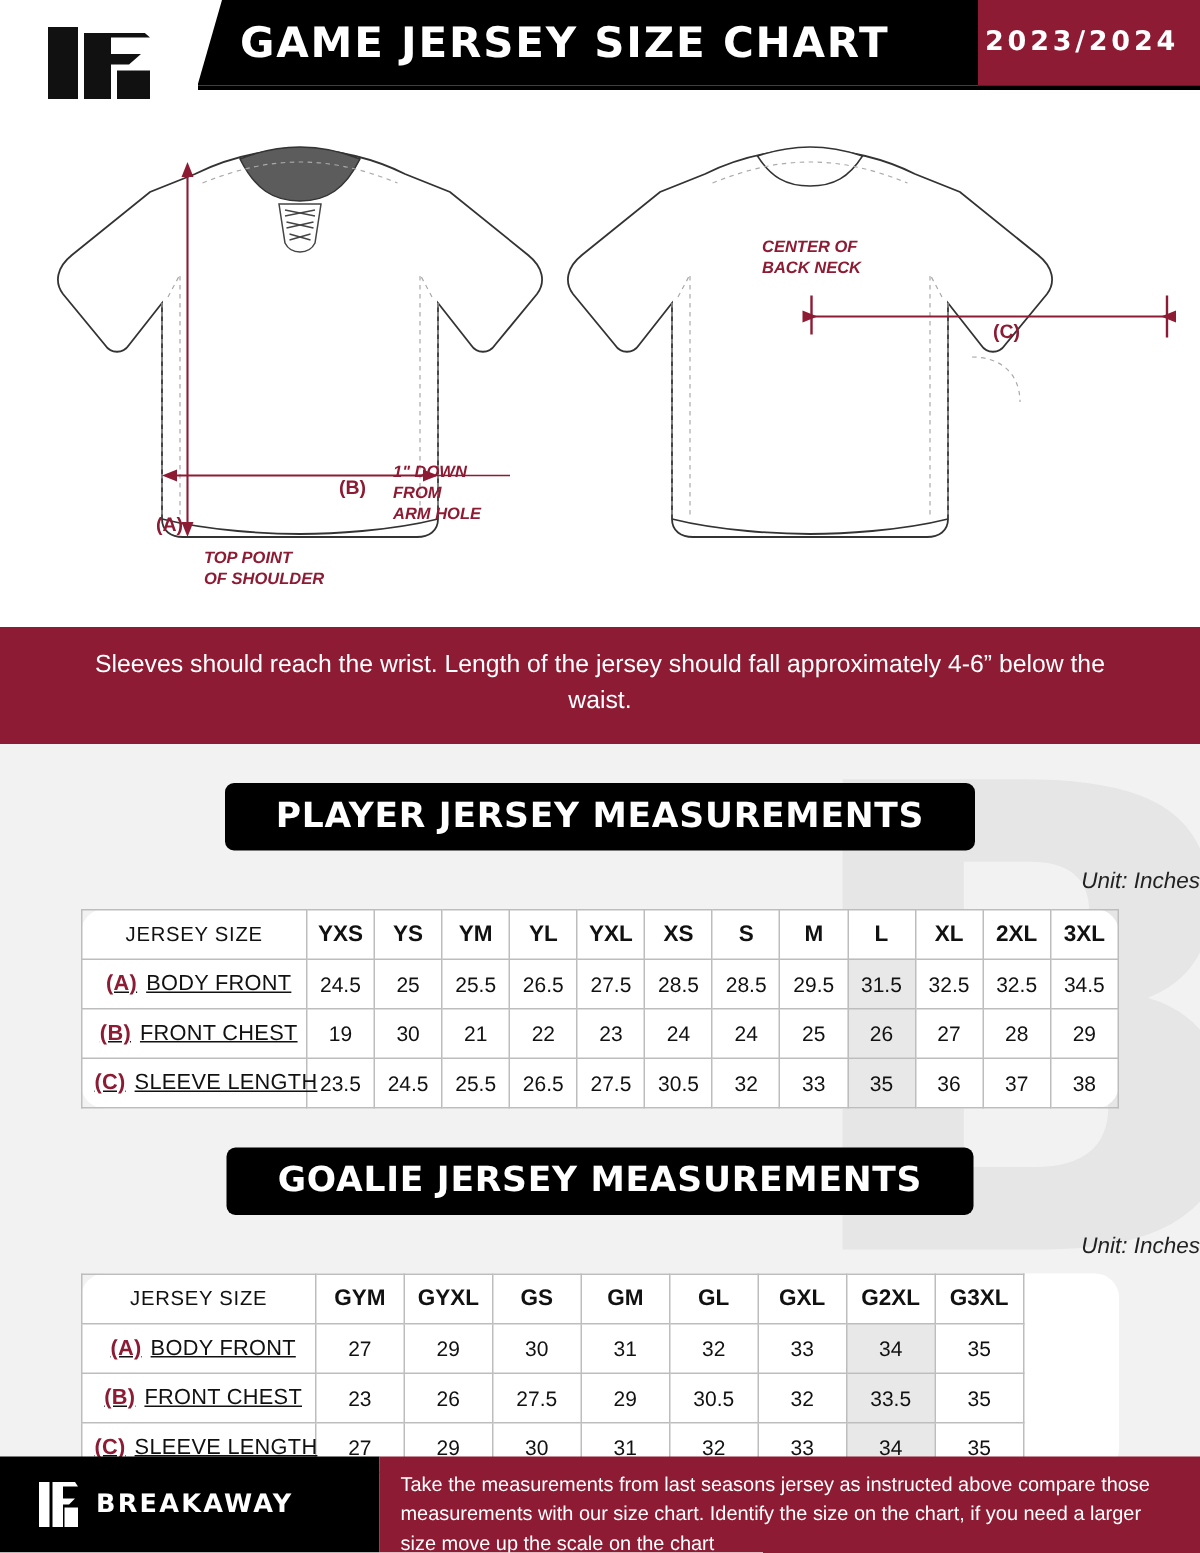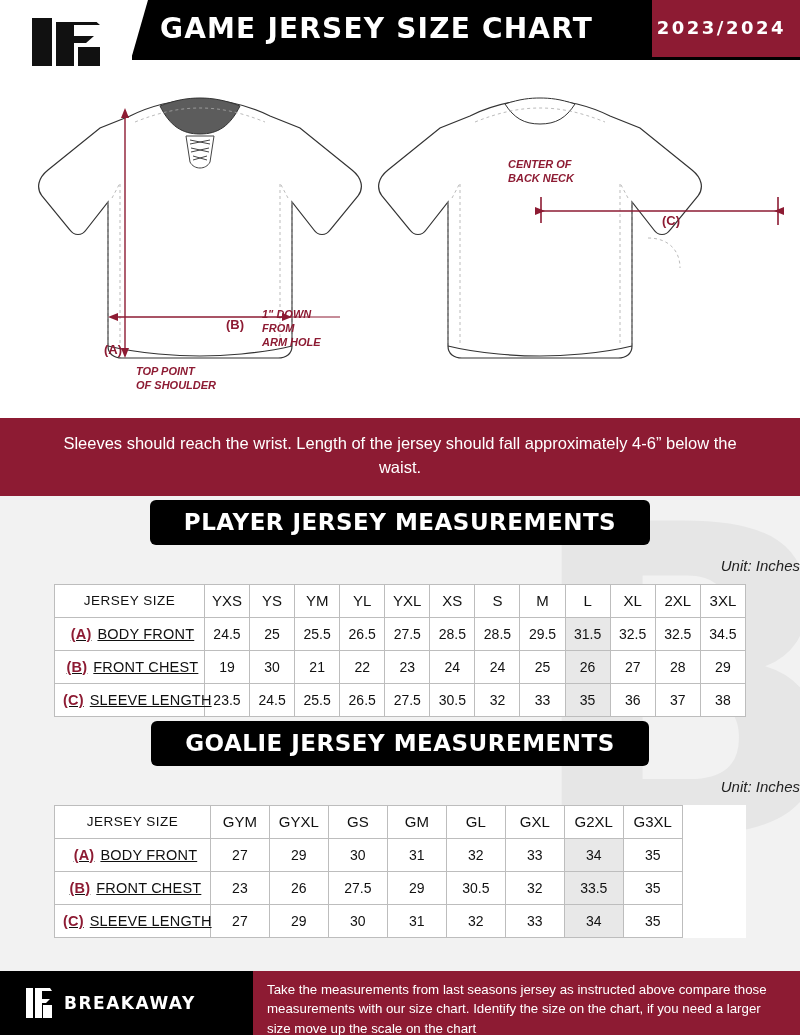--- a/index.html
+++ b/index.html
@@ -128,21 +128,21 @@
     padding: 14px 60px 16px 60px;
     font-size: 16.5px;
     line-height: 1.45;
     z-index: 2;
   }
 
   
   .section {
     position: relative;
     z-index: 2;
-    padding-top: 4px;
+    padding-top: 26px;
   }
   .section-title-wrap {
     display: flex;
     justify-content: center;
   }
   .section-title {
     background: #000000;
     color: #ffffff;
     font-size: 23px;
     font-weight: bold;
@@ -156,31 +156,32 @@
     font-style: italic;
     font-size: 15px;
     color: #222;
     margin: 12px 0 10px 0;
   }
   table.sizes {
     border-collapse: collapse;
     background: #ffffff;
     margin: 0 auto;
     table-layout: fixed;
+    border-radius: 16px;
   }
   table.sizes th, table.sizes td {
     border: 1px solid #bdbdbd;
     text-align: center;
     font-size: 14px;
     color: #111;
     height: 32px;
     padding: 0 2px;
   }
   table.sizes th {
-    font-weight: normal;
+    font-weight: bold;
     font-size: 15px;
   }
   table.sizes .rowlabel {
     text-align: center;
     padding-left: 8px;
     font-size: 14.5px;
     letter-spacing: 0.2px;
     white-space: nowrap;
     text-decoration: underline;
   }

